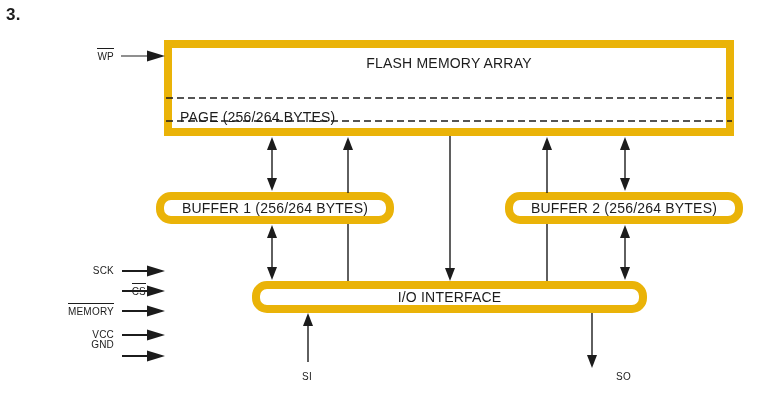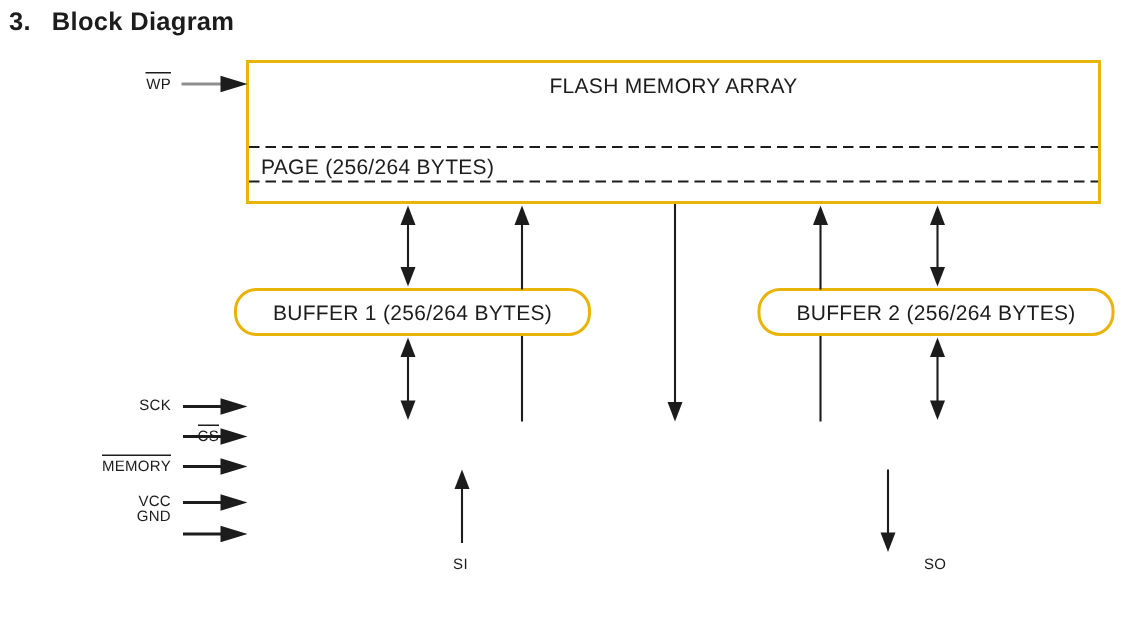--- a/index.html
+++ b/index.html
@@ -22,21 +22,21 @@
     top: 5px;
     display: flex;
     gap: 14px;
     font-size: 17px;
     font-weight: bold;
     letter-spacing: 0.2px;
   }
   .box {
     position: absolute;
     box-sizing: border-box;
-    border: 2px solid #eab308;
+    border: 8px solid #eab308;
     background: #ffffff;
     font-size: 14px;
     letter-spacing: 0.2px;
     z-index: 1;
   }
   .box-center {
     display: flex;
     align-items: center;
     justify-content: center;
     border-radius: 15px;
@@ -101,36 +101,38 @@
   #si-label { left: 292px; }
   #so-label { left: 601px; text-align: right; }
 </style>
 </head>
 <body>
 
 <div id="stage">
 
   <div id="title">
     <span>3.</span>
-    <span>Block Diagram</span>
   </div>
 
   <div class="box" id="flash-box">
     <div id="flash-label">FLASH MEMORY ARRAY</div>
     <div id="page-label">PAGE (256/264 BYTES)</div>
   </div>
 
   <div class="box box-center" id="buffer1-box">
     <span>BUFFER 1 (256/264 BYTES)</span>
   </div>
 
   <div class="box box-center" id="buffer2-box">
     <span>BUFFER 2 (256/264 BYTES)</span>
   </div>
 
+  <div class="box box-center" id="io-box">
+    <span>I/O INTERFACE</span>
+  </div>
 
   <div class="pin-label" id="wp-label">
     <span class="overline">WP</span>
   </div>
   <div class="pin-label" id="sck-label">
     <span>SCK</span>
   </div>
   <div class="pin-label" id="cs-label">
     <span class="overline">CS</span>
   </div>

